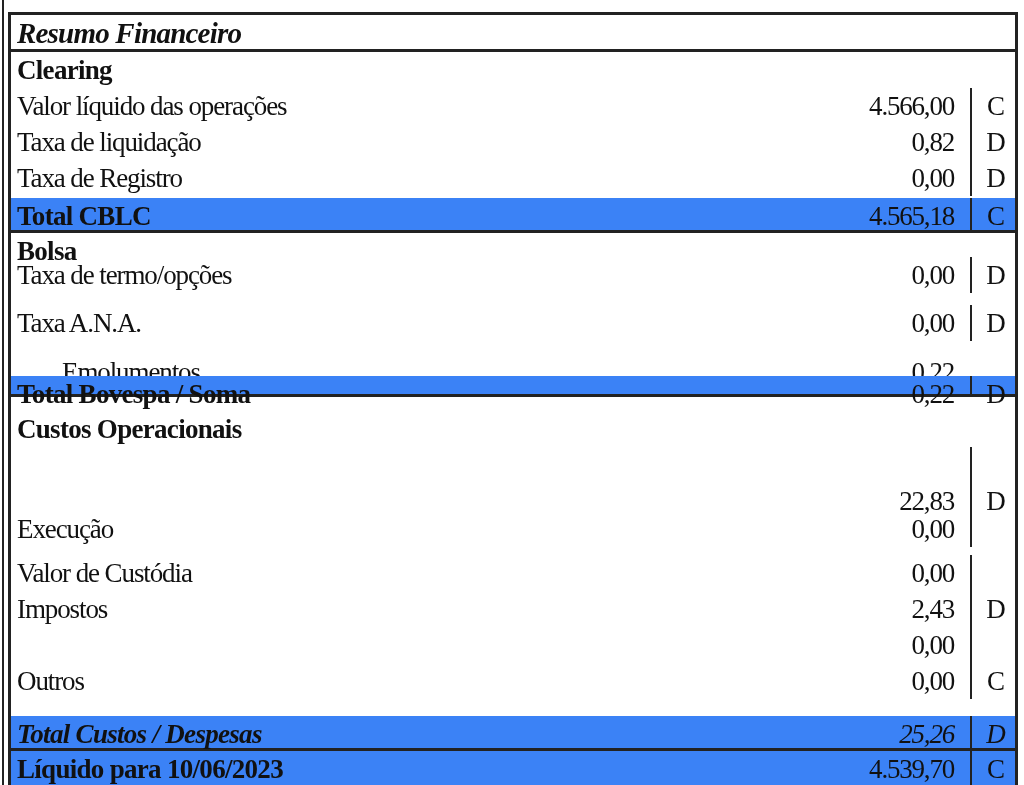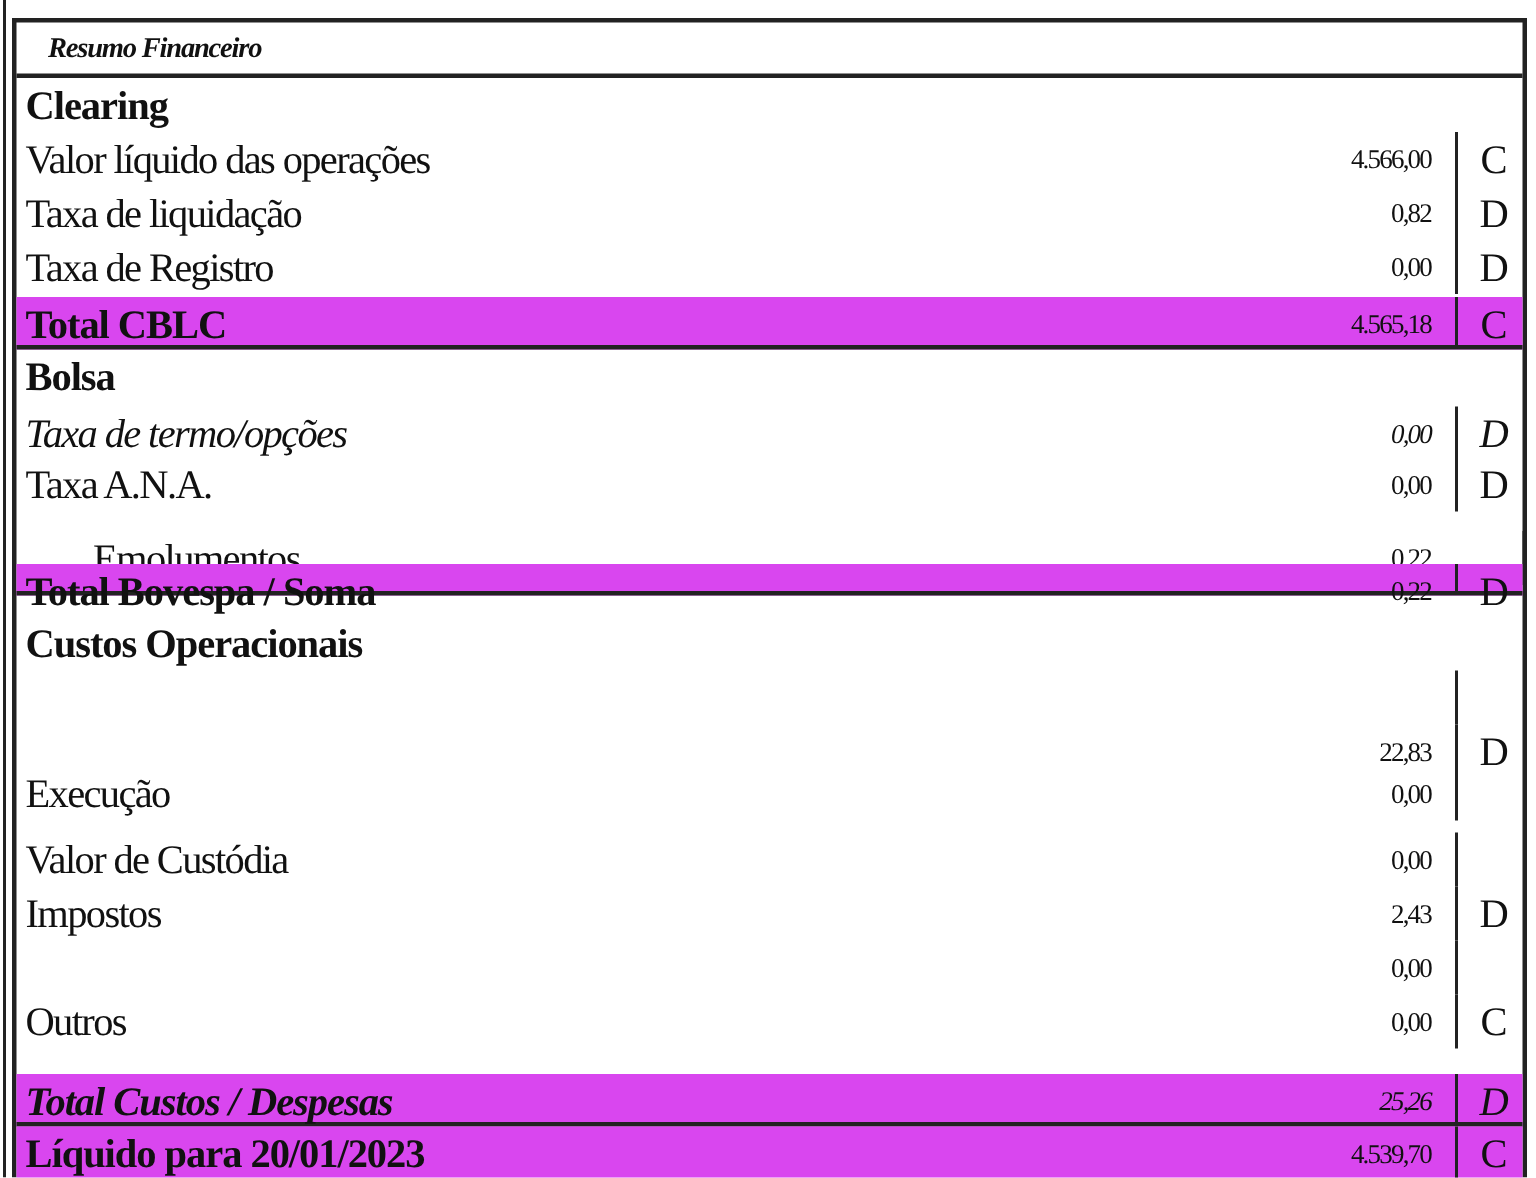--- a/index.html
+++ b/index.html
@@ -40,36 +40,35 @@
       top: 0;
       right: 0;
       height: 37px;
       border-bottom: 3px solid #222;
       box-sizing: border-box;
     }
     .title-text {
       position: absolute;
       left: 6px;
       top: 2px;
-      font-size: 19px;
+      font-size: 29px;
       font-weight: bold;
       font-style: italic;
       letter-spacing: -0.8px;
       line-height: 32px;
-      margin-left: 15px;
     }
     .row {
       position: absolute;
       left: 0;
       right: 0;
       height: 35.5px;
       padding-left: 44px;
     }
     .row.total {
-      background: #d946ef;
+      background: #3b82f6;
     }
     .row.border-bottom {
       border-bottom: 3px solid #222;
       box-sizing: border-box;
     }
     .row-label {
       position: absolute;
       left: 6px;
       top: 2px;
       font-size: 27px;
@@ -78,21 +77,21 @@
       white-space: nowrap;
     }
     .row-label.bold {
       font-weight: bold;
       letter-spacing: -0.7px;
     }
     .row-value {
       position: absolute;
       right: 61px;
       top: 2px;
-      font-size: 18px;
+      font-size: 27px;
       line-height: 32px;
       letter-spacing: -1.2px;
       text-align: center;
       white-space: nowrap;
     }
     .row-sep {
       position: absolute;
       left: 959px;
       top: 0;
       width: 2px;
@@ -150,21 +149,21 @@
   <div class="row total border-bottom" style="top:183px; height:35px;">
     <span class="row-label bold">Total CBLC</span>
     <span class="row-value">4.565,18</span>
     <span class="row-sep"></span>
     <span class="row-dc">C</span>
   </div>
 
   <div class="row" style="top:218px;">
     <span class="row-label bold">Bolsa</span>
   </div>
-  <div class="row" style="top:256px;font-style:italic;">
+  <div class="row" style="top:242px;">
     <span class="row-label">Taxa de termo/opções</span>
     <span class="row-value">0,00</span>
     <span class="row-sep"></span>
     <span class="row-dc">D</span>
   </div>
   <div class="row" style="top:290px;">
     <span class="row-label">Taxa A.N.A.</span>
     <span class="row-value">0,00</span>
     <span class="row-sep"></span>
     <span class="row-dc">D</span>
@@ -224,19 +223,19 @@
   </div>
 
   <div class="row total border-bottom" style="top:701px; height:35px;font-style:italic;">
     <span class="row-label bold">Total Custos / Despesas</span>
     <span class="row-value">25,26</span>
     <span class="row-sep"></span>
     <span class="row-dc">D</span>
   </div>
 
   <div class="row total" style="top:736px; height:35px;">
-    <span class="row-label bold">Líquido para 20/01/2023</span>
+    <span class="row-label bold">Líquido para 10/06/2023</span>
     <span class="row-value">4.539,70</span>
     <span class="row-sep"></span>
     <span class="row-dc">C</span>
   </div>
 
 </div>
 
 </body></html>

